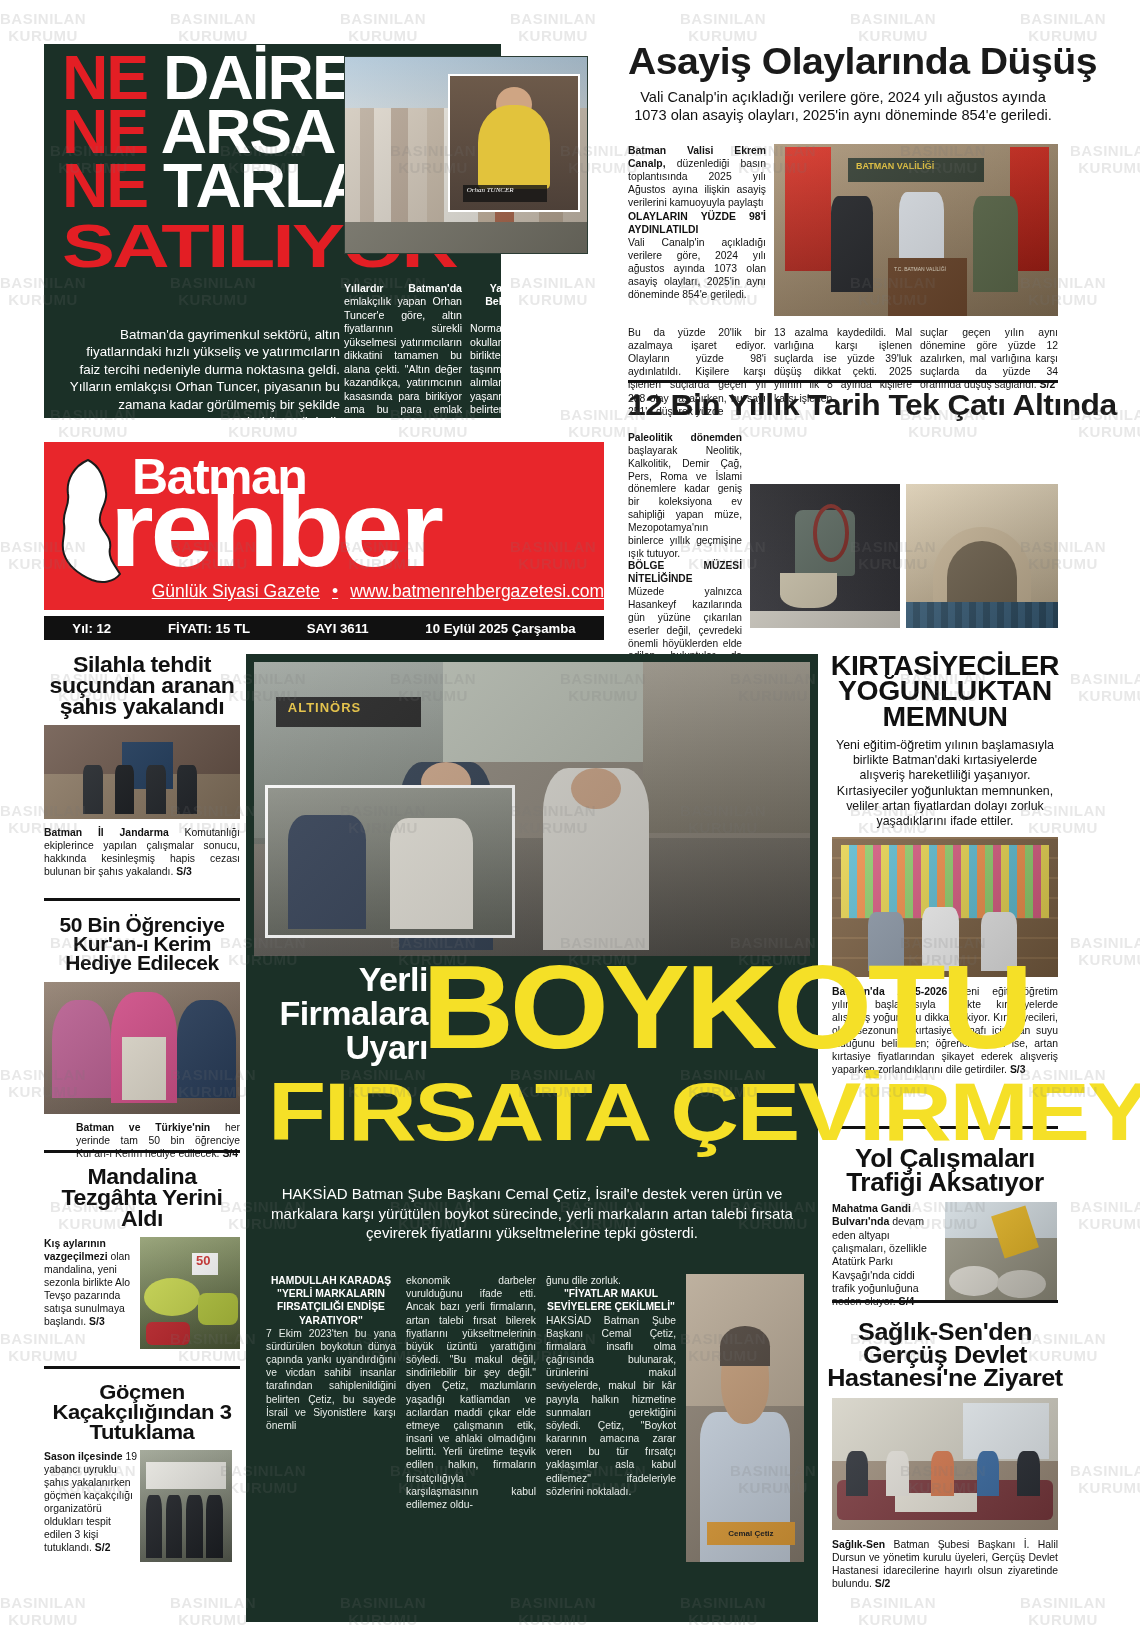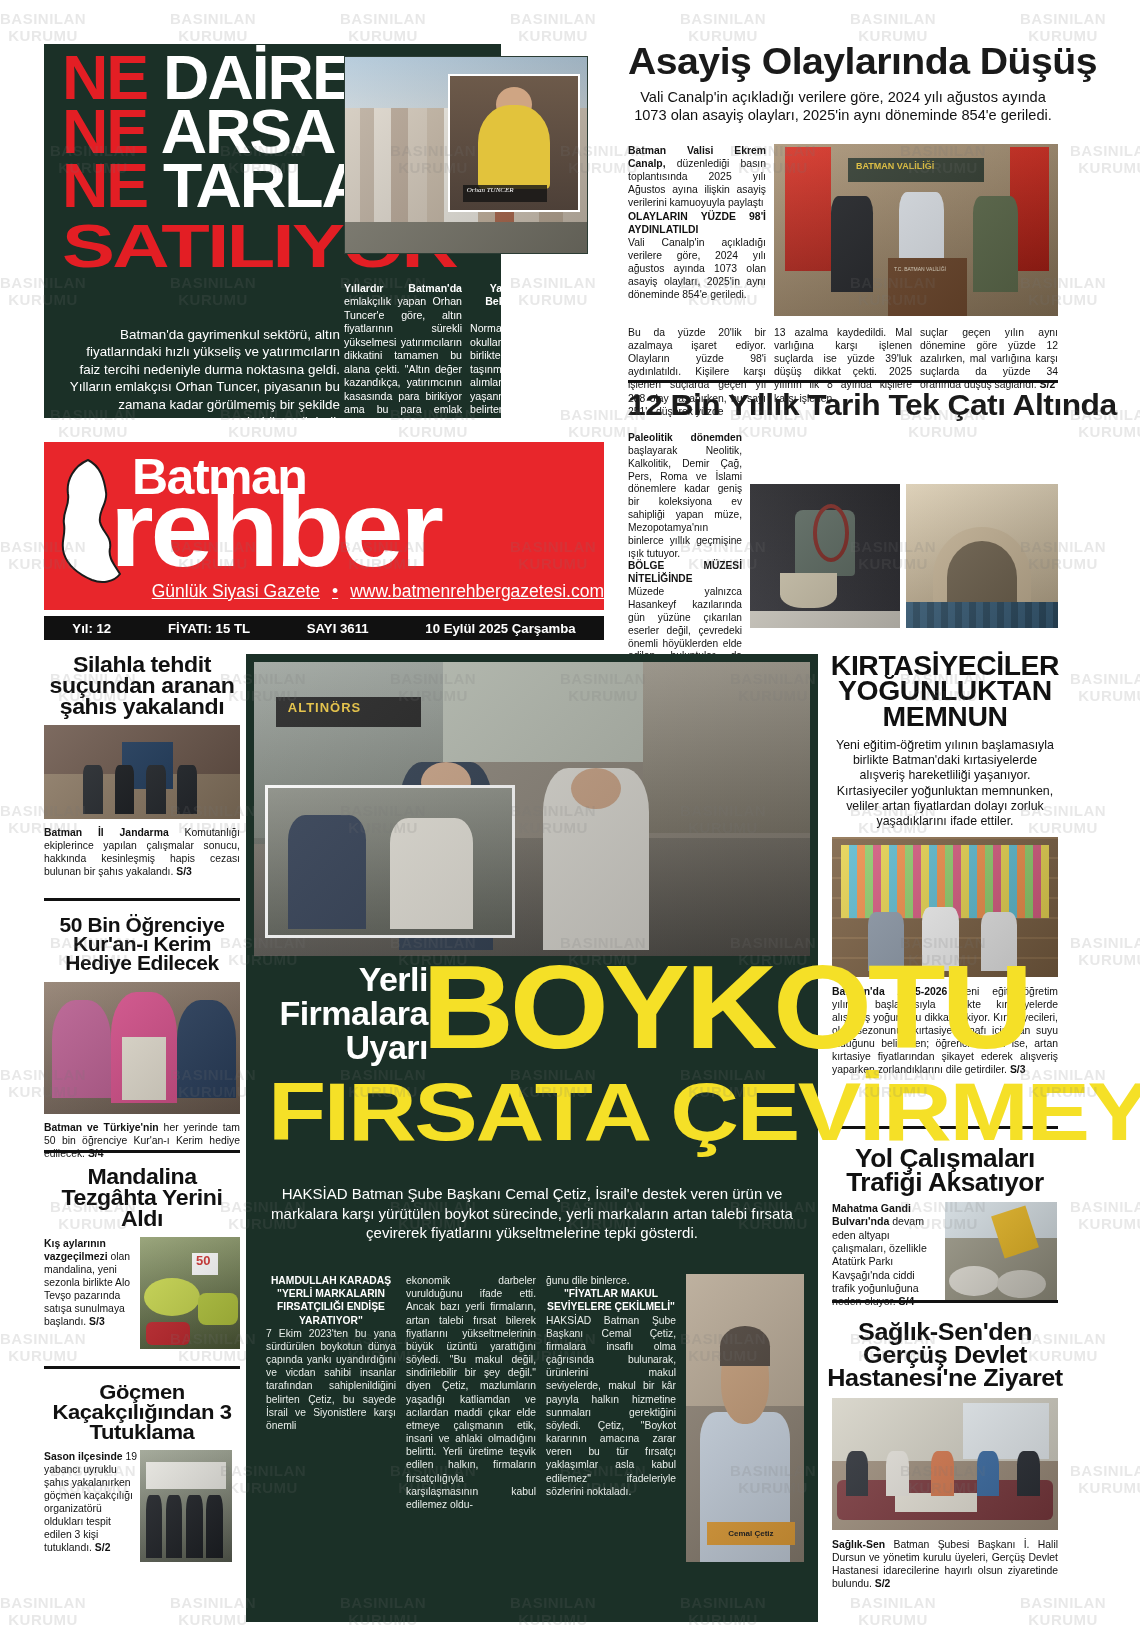--- a/index.html
+++ b/index.html
@@ -291,21 +291,21 @@
   #art-kuran { top: 916px; }
   #art-kuran .sm-title { font-size: 20px; }
   #art-kuran .ph {
     width:196px; height:132px; margin-top:8px;
     background:linear-gradient(#8d7a6a,#6c5c50); position:relative; overflow:hidden;
   }
   #art-kuran .ph .k1{position:absolute;left:4%;top:14%;width:30%;height:74%;background:#b85a8e;border-radius:40% 40% 0 0;}
   #art-kuran .ph .k2{position:absolute;left:34%;top:8%;width:34%;height:84%;background:#d94f8c;border-radius:38% 38% 0 0;}
   #art-kuran .ph .k3{position:absolute;left:68%;top:14%;width:30%;height:74%;background:#2b4160;border-radius:40% 40% 0 0;}
   #art-kuran .ph .bk{position:absolute;left:40%;top:42%;width:22%;height:48%;background:#e8e2d4;}
-  #art-kuran .sm-body { margin-top: 7px; }
+  #art-kuran .sm-body { margin-top: 7px; margin-left: 32px; }
 
   #art-mandalina { top: 1166px; }
   #art-mandalina .sm-title { font-size: 22px; }
   #art-mandalina .two { display:flex; gap:8px; margin-top:8px; }
   #art-mandalina .two .txt { width:88px; font-size:10.4px; line-height:1.25; color:#111; }
   #art-mandalina .ph {
     width:100px; height:112px;
     background:#6f7a4a; position:relative; overflow:hidden;
   }
   #art-mandalina .ph .stall{position:absolute;inset:0;background:linear-gradient(#8d9a6b,#4f5b38);}
@@ -809,21 +809,21 @@
     <div id="main-firsata">FIRSATA ÇEVİRMEYİN</div>
     <div id="main-deck">HAKSİAD Batman Şube Başkanı Cemal Çetiz, İsrail'e destek veren ürün ve markalara karşı yürütülen boykot sürecinde, yerli markaların artan talebi fırsata çevirerek fiyatlarını yükseltmelerine tepki gösterdi.</div>
 
     <div class="main-col" id="main-col-1">
       <b class="subhead-q">HAMDULLAH KARADAŞ</b>
       <b class="subhead-q">"YERLİ MARKALARIN FIRSATÇILIĞI ENDİŞE YARATIYOR"</b>
       <span>7 Ekim 2023'ten bu yana sürdürülen boykotun dünya çapında yankı uyandırdığını ve vicdan sahibi insanlar tarafından sahiplenildiğini belirten Çetiz, bu sayede İsrail ve Siyonistlere karşı önemli</span>
     </div>
     <div class="main-col" id="main-col-2">ekonomik darbeler vurulduğunu ifade etti. Ancak bazı yerli firmaların, artan talebi fırsat bilerek fiyatlarını yükseltmelerinin büyük üzüntü yarattığını söyledi. "Bu makul değil, sindirilebilir bir şey değil." diyen Çetiz, mazlumların yaşadığı katliamdan ve acılardan maddi çıkar elde etmeye çalışmanın etik, insani ve ahlaki olmadığını belirtti. Yerli üretime teşvik edilen halkın, firmaların fırsatçılığıyla karşılaşmasının kabul edilemez oldu-</div>
     <div class="main-col" id="main-col-3">
-      <span>ğunu dile binlerce.</span>
+      <span>ğunu dile zorluk.</span>
       <b class="subhead-q">"FİYATLAR MAKUL SEVİYELERE ÇEKİLMELİ"</b>
       <span>HAKSİAD Batman Şube Başkanı Cemal Çetiz, firmalara insaflı olma çağrısında bulunarak, ürünlerini makul seviyelerde, makul bir kâr payıyla halkın hizmetine sunmaları gerektiğini söyledi. Çetiz, "Boykot kararının amacına zarar veren bu tür fırsatçı yaklaşımlar asla kabul edilemez" ifadeleriyle sözlerini noktaladı.</span>
     </div>
 
     <div id="main-portrait" class="img">
       <div class="bg2"></div>
         <div class="body"></div>
         <div class="head"></div>
         <div class="hair"></div>
       <div class="nameplate">Cemal Çetiz</div>

